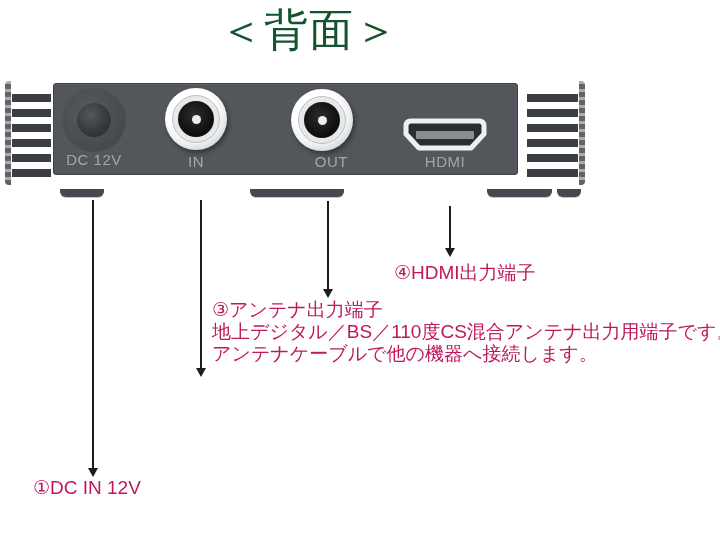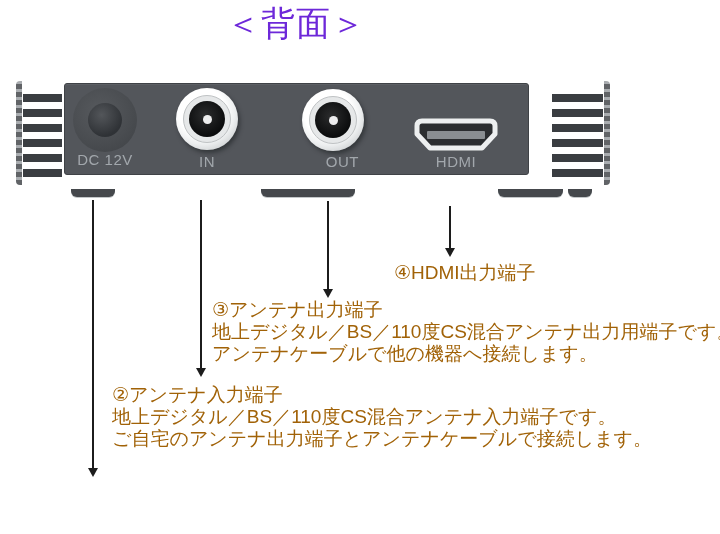--- a/index.html
+++ b/index.html
@@ -5,27 +5,27 @@
   html,body{margin:0;padding:0;}
   body{
     width:720px;height:534px;position:relative;overflow:hidden;
     background:#ffffff;
     font-family:"Liberation Sans","DejaVu Sans",sans-serif;
   }
   .canvas{position:absolute;inset:0;}
 
   
   .title{
-    position:absolute;left:226px;top:1px;margin:0;
-    font-size:34px;font-weight:500;letter-spacing:1px;color:#6d28d9;
+    position:absolute;left:219px;top:1px;margin:0;
+    font-size:44px;font-weight:500;letter-spacing:1px;color:#14532d;
     white-space:nowrap;
   }
 
   
-  .device{position:absolute;left:16px;top:63px;width:580px;height:140px;padding-left:14px;}
+  .device{position:absolute;left:5px;top:63px;width:580px;height:140px;}
   .chassis{
     position:absolute;left:0;top:0;width:580px;height:127px;border-radius:5px;
     background:linear-gradient(to bottom,
       #e9ebec 0px,#c2c5c8 2px,#90949
 8 8px,#64686c 17px,
       #5c6065 21px,#5c6065 106px,
       #53565a 110px,#3e4145 115px,#34373b 122px,#4e5155 124px,#74777b 127px);
   }
   .foot{
     position:absolute;top:126px;height:8px;background:#45484c;
@@ -99,21 +99,21 @@
     border-left:5px solid transparent;border-right:5px solid transparent;
     border-top:9px solid #1c1c1c;
   }
   .l1{left:92px;top:200px;height:268px;}
   .l2{left:200px;top:200px;height:168px;}
   .l3{left:327px;top:201px;height:88px;}
   .l4{left:449px;top:206px;height:42px;}
 
   
   .ctext{
-    position:absolute;font-size:19px;line-height:22px;color:#a16207;white-space:nowrap;
+    position:absolute;font-size:19px;line-height:22px;color:#be185d;white-space:nowrap;
   }
   .ctext span{display:block;}
   .b1{left:33px;top:477px;}
   .b2{left:112px;top:384px;}
   .b3{left:212px;top:299px;}
   .b4{left:394px;top:262px;}
 </style>
 </head>
 <body>
 
@@ -180,22 +180,18 @@
   <div class="ctext b4">
     <span>④HDMI出力端子</span>
   </div>
 
   <div class="ctext b3">
     <span>③アンテナ出力端子</span>
     <span>地上デジタル／BS／110度CS混合アンテナ出力用端子です。</span>
     <span>アンテナケーブルで他の機器へ接続します。</span>
   </div>
 
-  <div class="ctext b2">
-    <span>②アンテナ入力端子</span>
-    <span>地上デジタル／BS／110度CS混合アンテナ入力端子です。</span>
-    <span>ご自宅のアンテナ出力端子とアンテナケーブルで接続します。</span>
-  </div>
 
   <div class="ctext b1">
+    <span>①DC IN 12V</span>
   </div>
 
 </div>
 
 </body></html>

